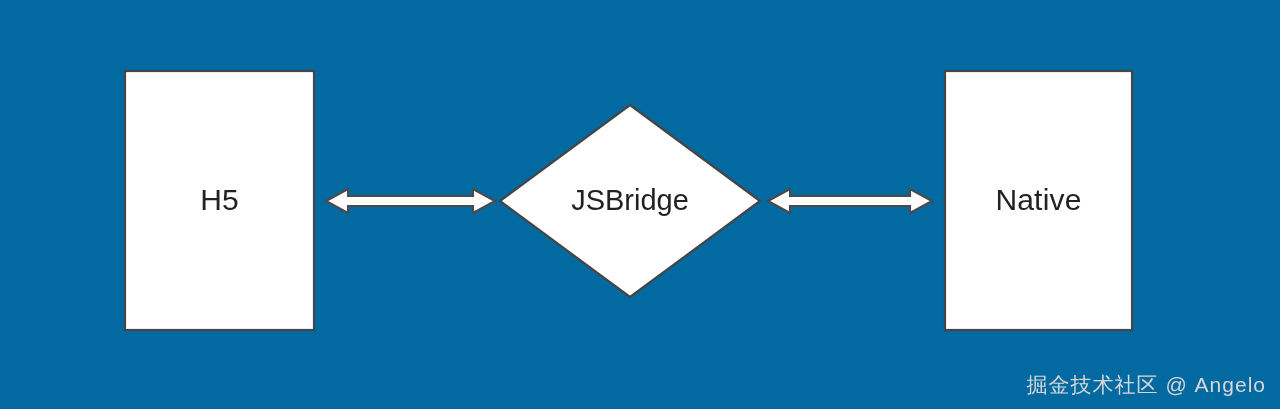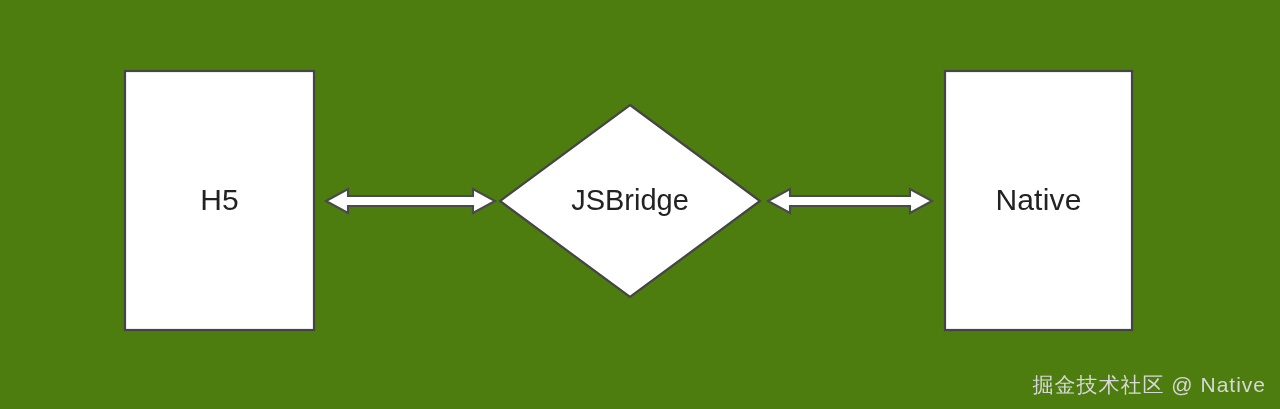--- a/index.html
+++ b/index.html
@@ -7,21 +7,21 @@
     padding: 0;
     background: #ffffff;
   }
   body {
     font-family: "Liberation Sans", sans-serif;
   }
   #canvas {
     position: relative;
     width: 1280px;
     height: 409px;
-    background: #4d7c0f;
+    background: #0369a1;
     overflow: hidden;
   }
   #diagram-svg {
     position: absolute;
     left: 0;
     top: 0;
     width: 1280px;
     height: 409px;
     display: block;
   }
@@ -109,15 +109,15 @@
                Z"></path>
     </g>
 
     <g>
       <rect class="shape-stroke" x="945" y="71" width="187" height="259"></rect>
       <text class="node-label" x="1038.5" y="202">Native</text>
     </g>
 
   </svg>
 
-  <div id="watermark">掘金技术社区 @ Native</div>
+  <div id="watermark">掘金技术社区 @ Angelo</div>
 
 </div>
 
 </body></html>

